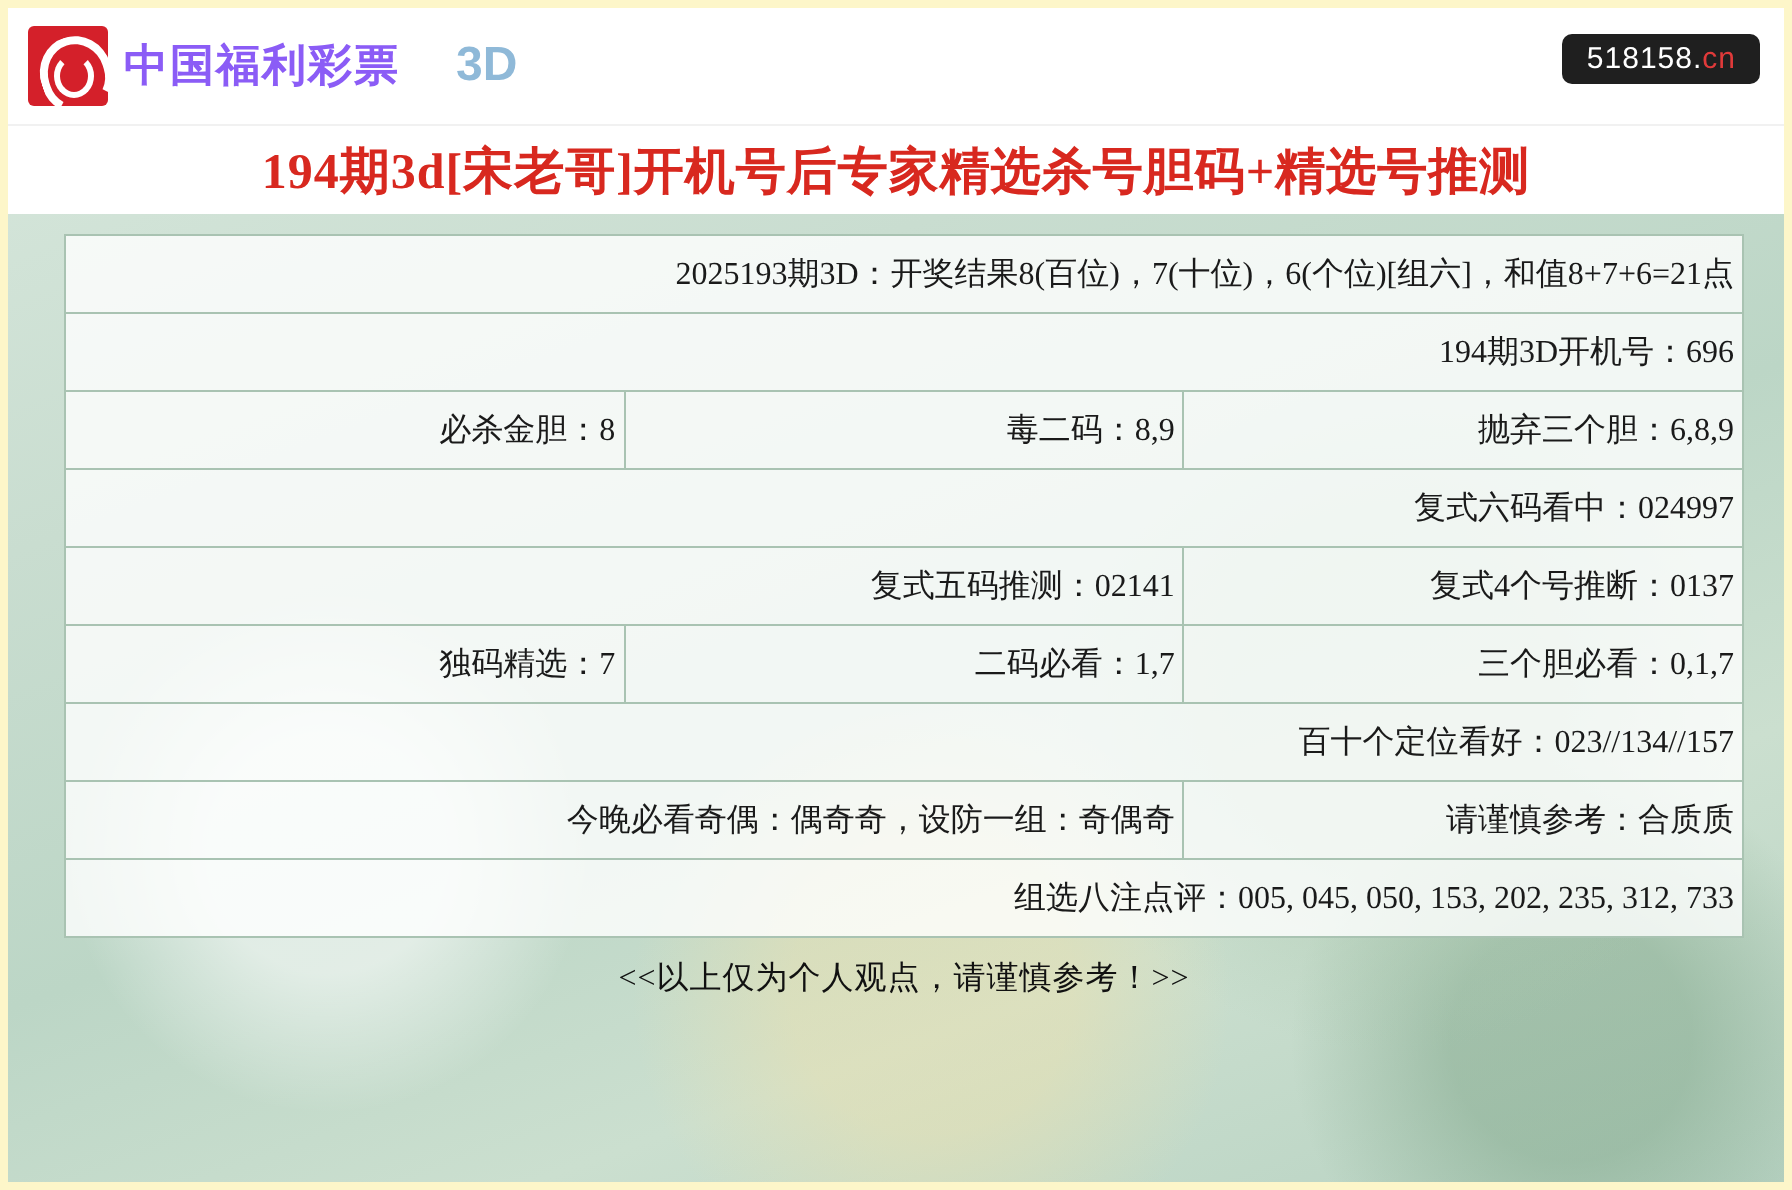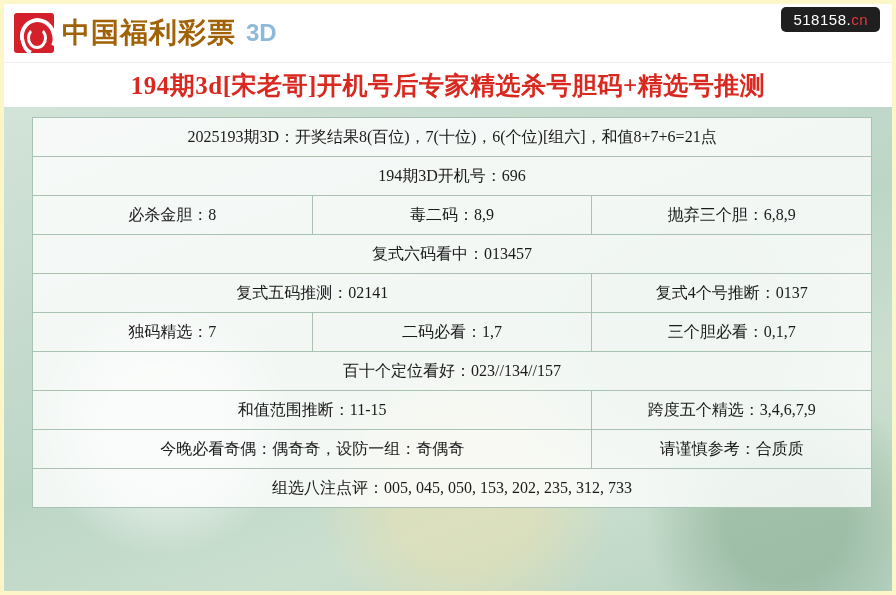--- a/index.html
+++ b/index.html
@@ -69,37 +69,37 @@
     left: 13px;
     top: 14px;
     width: 14px;
     height: 16px;
     border: 3px solid #ffffff;
     border-radius: 50%;
     border-top-color: transparent;
   }
   .brand-cn {
     font-family: "Liberation Serif", serif;
-    font-size: 28px;
+    font-size: 22px;
     font-weight: bold;
-    color: #a16207;
+    color: #8b5cf6;
     letter-spacing: 1px;
   }
   .brand-3d {
     font-family: "Liberation Sans", sans-serif;
     font-size: 24px;
     font-weight: bold;
     color: #8fb9d8;
     letter-spacing: 0px;
-    margin-left: 2px;
+    margin-left: 20px;
   }
   .site-badge {
     position: absolute;
     right: 12px;
-    top: 3px;
+    top: 13px;
     background: #1f1f1f;
     color: #ffffff;
     border-radius: 5px;
     padding: 4px 12px;
     font-family: "Liberation Sans", sans-serif;
     font-size: 15px;
     letter-spacing: 0.5px;
   }
   .site-badge .suffix {
     color: #e03a3a;
@@ -126,21 +126,21 @@
   }
   table.info {
     width: 840px;
     border-collapse: collapse;
     background: rgba(255,255,255,0.80);
     table-layout: fixed;
   }
   table.info td {
     border: 1px solid #a9c3b2;
     height: 34px;
-    text-align: center;
+    text-align: right;
     font-size: 16px;
     color: #1a1a1a;
     padding: 2px 4px;
     white-space: nowrap;
     overflow: hidden;
   }
   td.row-first {
     font-size: 15.5px;
   }
   .footnote {
@@ -188,42 +188,41 @@
           </tr>
           <tr>
             <td colspan="3">194期3D开机号：696</td>
           </tr>
           <tr>
             <td>必杀金胆：8</td>
             <td>毒二码：8,9</td>
             <td>抛弃三个胆：6,8,9</td>
           </tr>
           <tr>
-            <td colspan="3">复式六码看中：013457</td>
+            <td colspan="3">复式六码看中：024997</td>
           </tr>
           <tr>
             <td colspan="2">复式五码推测：02141</td>
             <td>复式4个号推断：0137</td>
           </tr>
           <tr>
             <td>独码精选：7</td>
             <td>二码必看：1,7</td>
             <td>三个胆必看：0,1,7</td>
           </tr>
           <tr>
             <td colspan="3">百十个定位看好：023//134//157</td>
           </tr>
           <tr>
-            <td colspan="2">和值范围推断：11-15</td>
-            <td>跨度五个精选：3,4,6,7,9</td>
-          </tr>
-          <tr>
             <td colspan="2">今晚必看奇偶：偶奇奇，设防一组：奇偶奇</td>
             <td>请谨慎参考：合质质</td>
           </tr>
           <tr>
             <td colspan="3">组选八注点评：005, 045, 050, 153, 202, 235, 312, 733</td>
           </tr>
         </tbody>
     </table>
+    <div class="footnote-box">
+      <div class="footnote">&lt;&lt;以上仅为个人观点，请谨慎参考！&gt;&gt;</div>
+    </div>
   </div>
 
 </div>
 
 </body></html>

